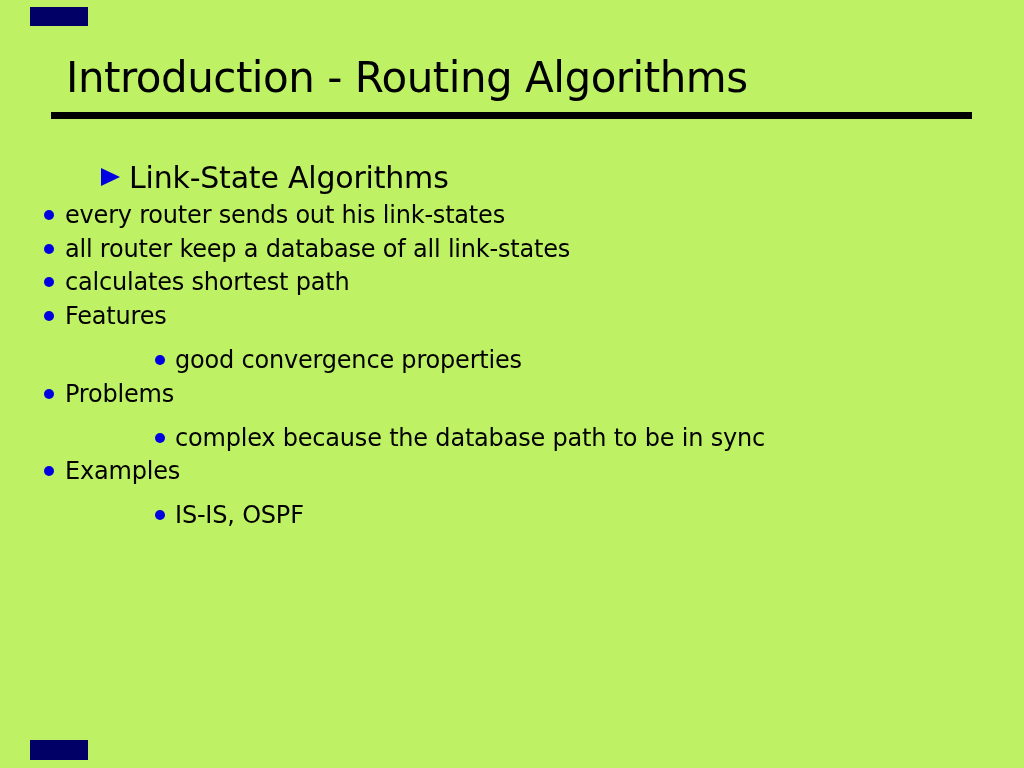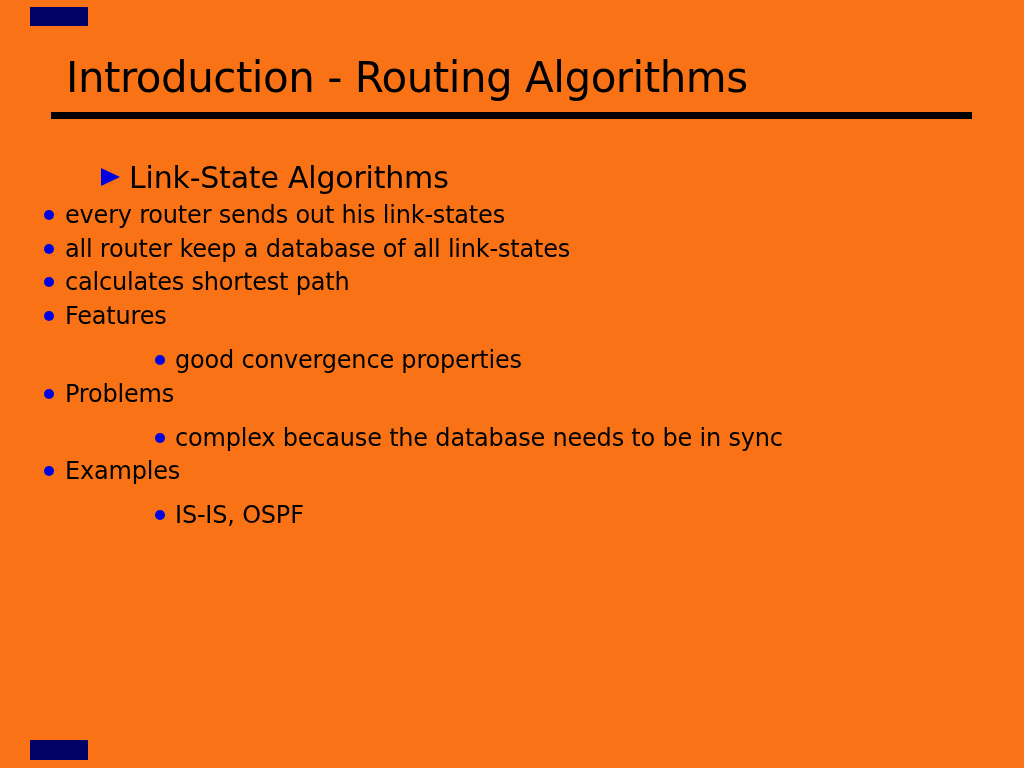--- a/index.html
+++ b/index.html
@@ -1,19 +1,19 @@
 <!DOCTYPE html>
 <html style="--bullet-blue: #0000e0; --corner-navy: #000066;"><head>
 <meta charset="utf-8">
 <style>
   html,body{margin:0;padding:0;background:#ffffff;}
   .slide{
     position:relative;
     width:1024px;height:768px;
-    background:#f97316;
+    background:#bef264;
     font-family:"DejaVu Sans", sans-serif;
     overflow:hidden;
     color:#000;
   }
   .corner{
     position:absolute;left:30px;width:58px;
     background:var(--corner-navy,#000066);
   }
   .corner.top{top:7px;height:19px;}
   .corner.bottom{top:740px;height:20px;}
@@ -79,21 +79,21 @@
       <div class="row level-3">
         <span class="bullet dot"></span>
         <span class="text">good convergence properties</span>
       </div>
       <div class="row level-2">
         <span class="bullet dot"></span>
         <span class="text">Problems</span>
       </div>
       <div class="row level-3">
         <span class="bullet dot"></span>
-        <span class="text">complex because the database needs to be in sync</span>
+        <span class="text">complex because the database path to be in sync</span>
       </div>
       <div class="row level-2">
         <span class="bullet dot"></span>
         <span class="text">Examples</span>
       </div>
       <div class="row level-3">
         <span class="bullet dot"></span>
         <span class="text">IS-IS, OSPF</span>
       </div>
     </div>

